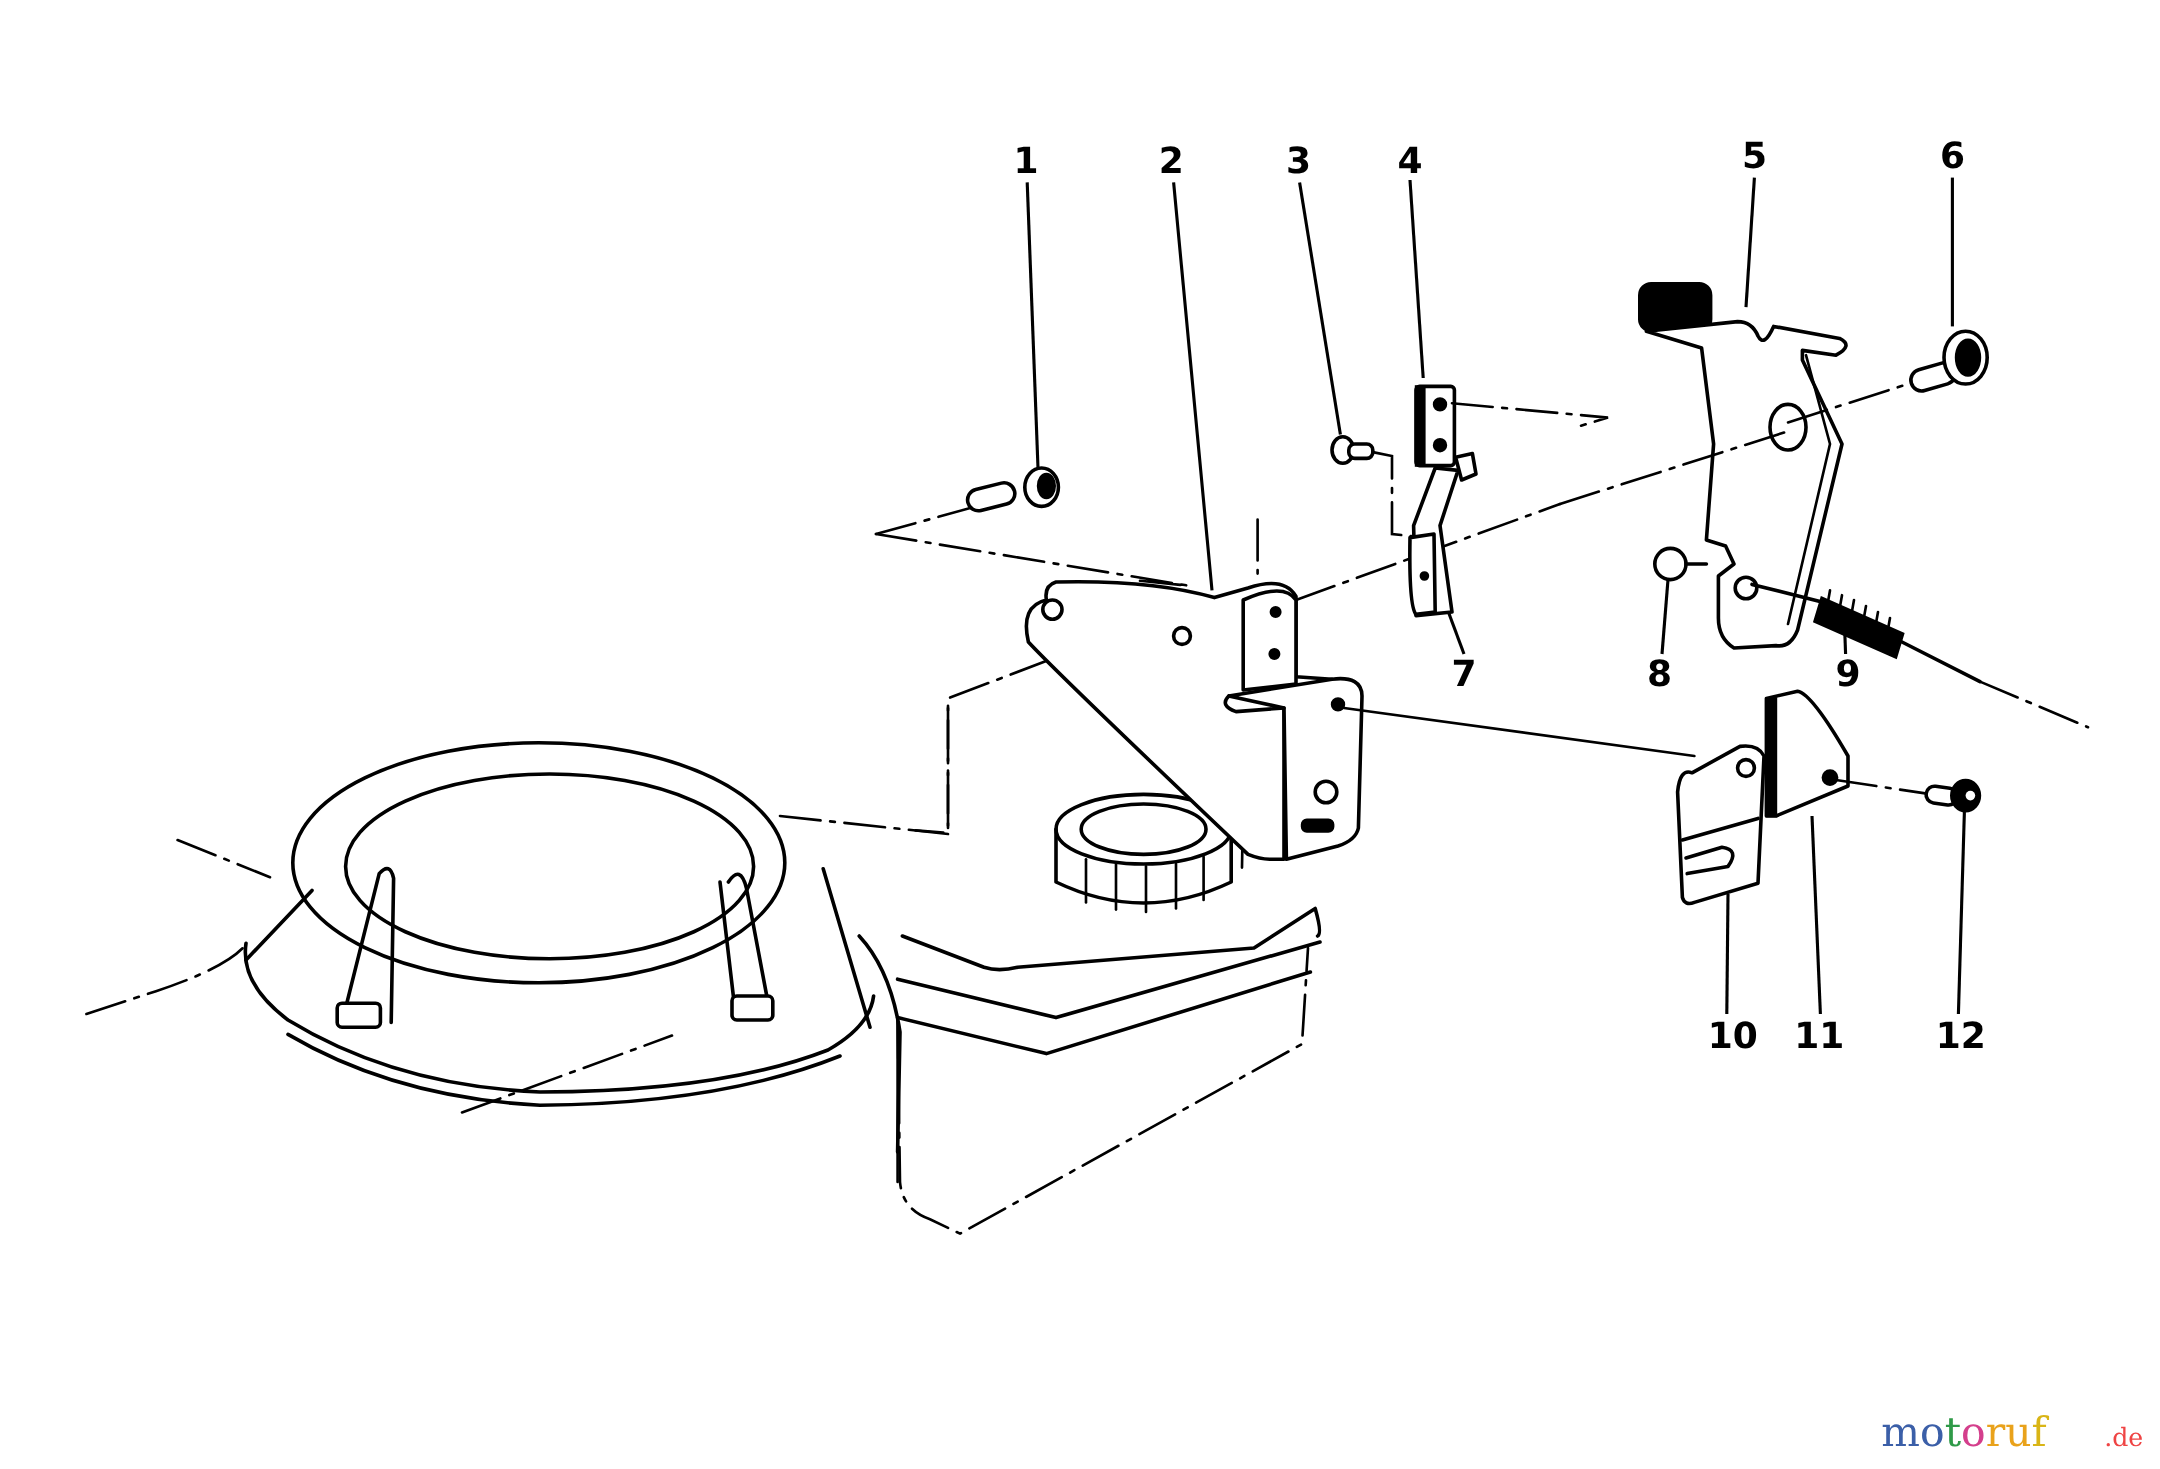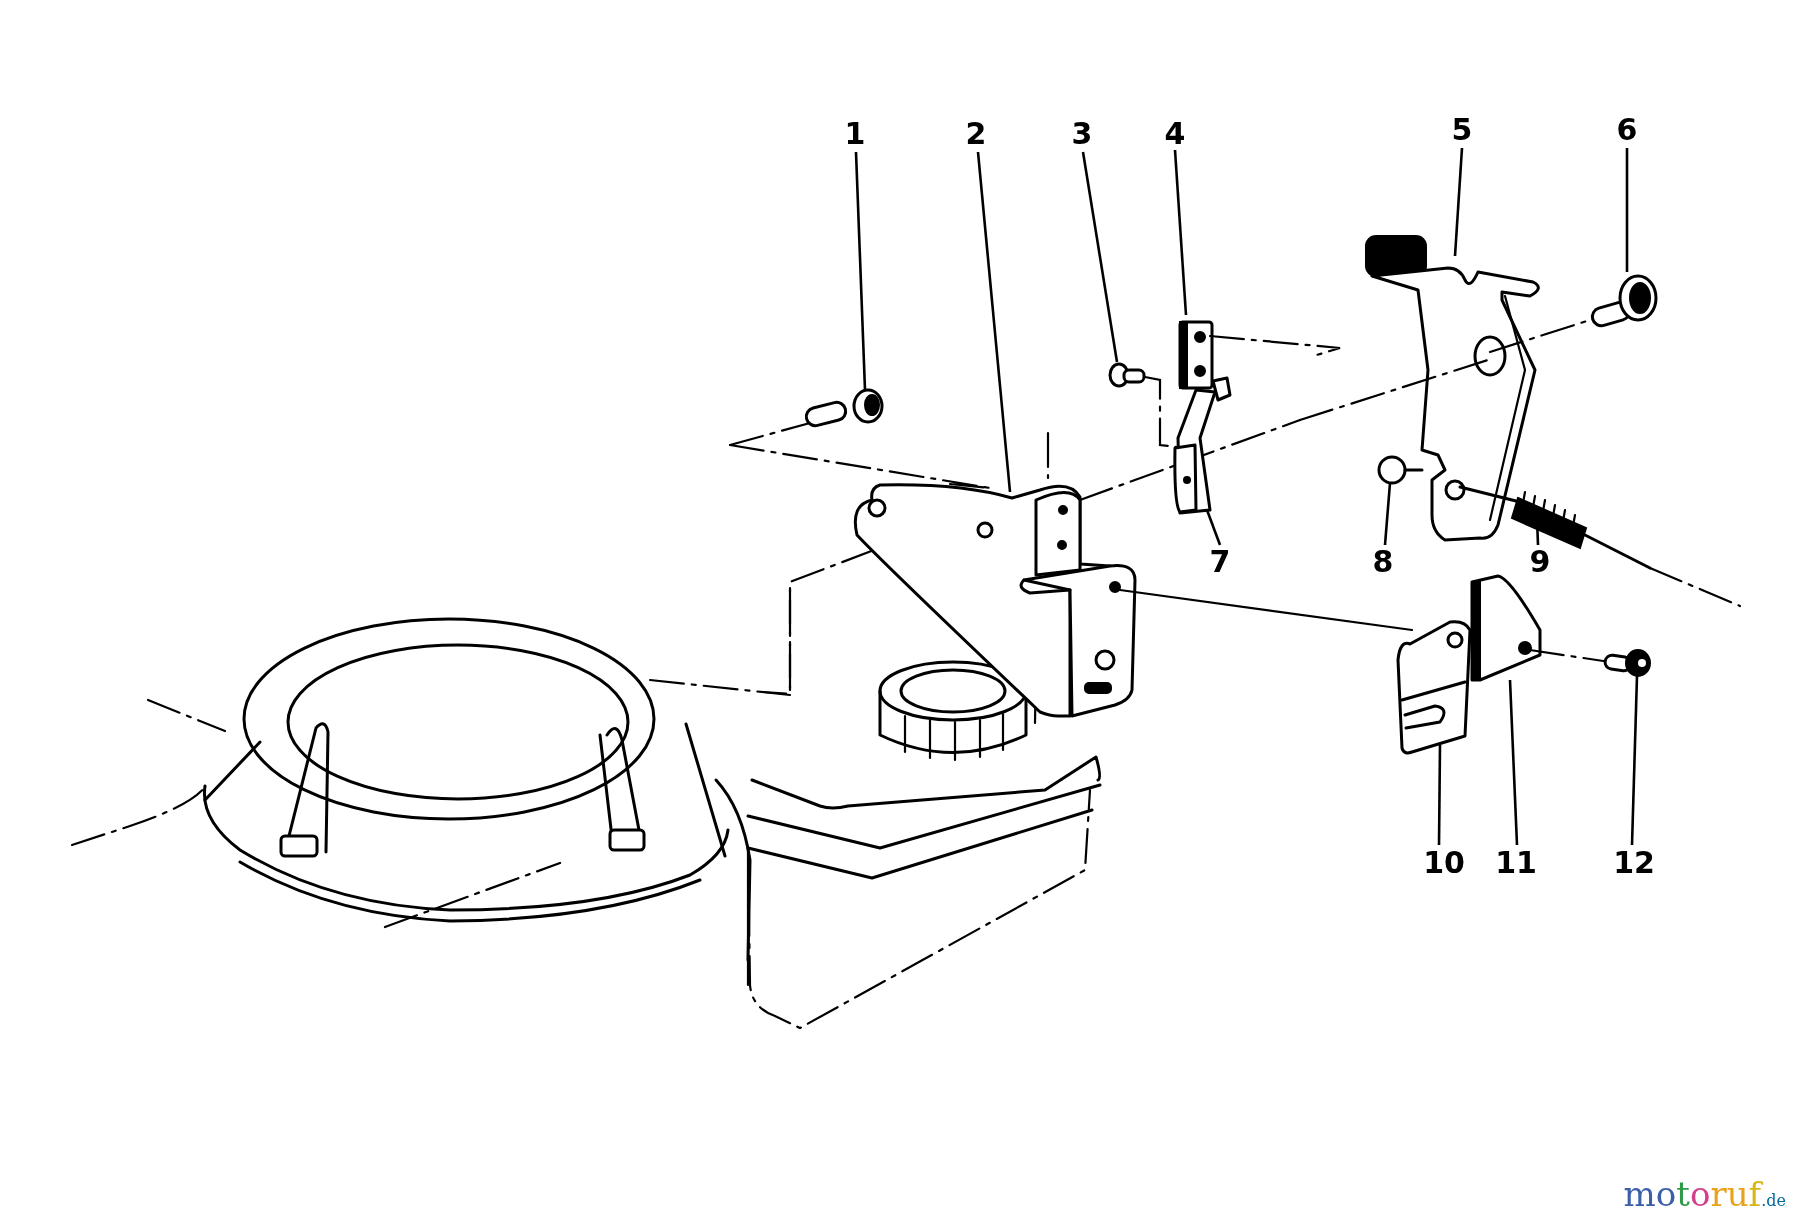--- a/index.html
+++ b/index.html
@@ -6,21 +6,21 @@
   body { width: 1800px; height: 1224px; position: relative; overflow: hidden; font-family: "Liberation Sans", sans-serif; }
   #diagram { position: absolute; left: 0; top: 0; width: 1800px; height: 1224px; }
   .ln { fill: none; stroke: #000; stroke-width: 3; stroke-linecap: round; stroke-linejoin: round; }
   .thin { fill: none; stroke: #000; stroke-width: 2.2; stroke-linecap: round; }
   .dash { fill: none; stroke: #000; stroke-width: 2.2; stroke-dasharray: 34 8 4 8; stroke-linecap: round; }
   .fillw { fill: #ffffff; stroke: #000; stroke-width: 3; stroke-linejoin: round; }
   .fillb { fill: #000; stroke: #000; stroke-width: 2; }
   .callout-num { font-family: "DejaVu Sans", sans-serif; font-weight: bold; font-size: 30px; fill: #000; text-anchor: middle; }
   .leader { stroke: #000; stroke-width: 2.6; fill: none; }
   .watermark { position: absolute; right: 14px; bottom: 10px; font-family: "DejaVu Serif", serif; font-size: 34px; letter-spacing: 0px; white-space: nowrap; }
-  .watermark .de { font-size: 16px; color: #0369a1; }
+  .watermark .de { font-size: 21px; color: #ef4444; margin-left: 48px; }
 </style>
 </head>
 <body>
 
 <svg id="diagram" viewBox="0 0 1800 1224" xmlns="http://www.w3.org/2000/svg">
 
   <g>
 
     <path class="dash" d="M148,700 L225,731"></path>
     <path class="dash" d="M72,845 L130,826 Q190,806 205,787"></path>

